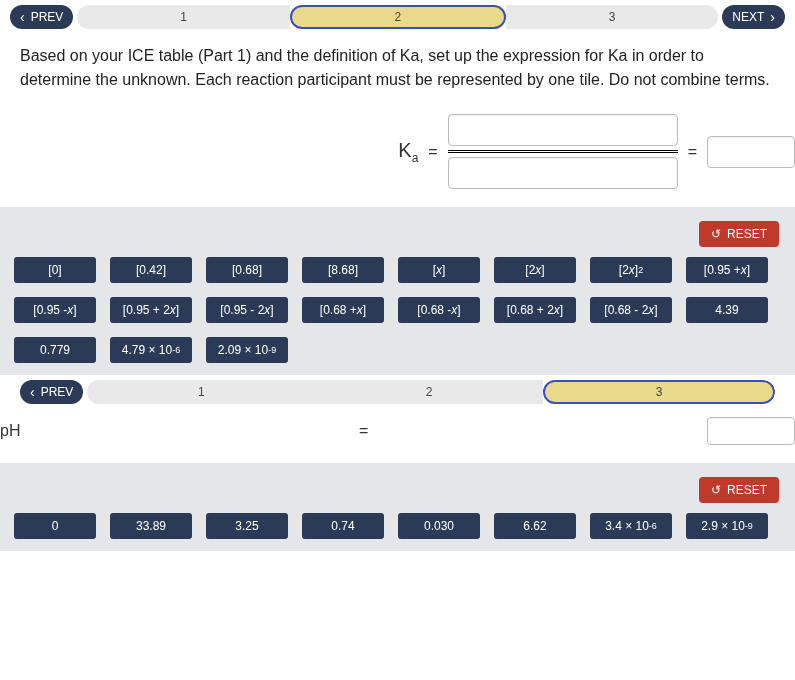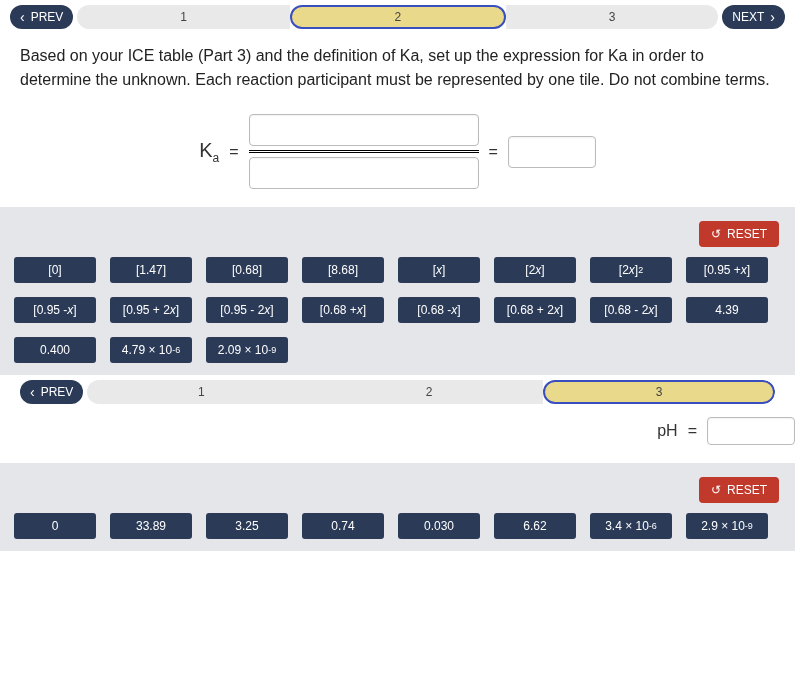--- a/index.html
+++ b/index.html
@@ -5,37 +5,37 @@
 *{box-sizing:border-box;margin:0;padding:0}
 body{font-family:Arial,Helvetica,sans-serif;font-size:14px;color:#333;background:#fff;width:795px}
 .section{padding:0}
 .nav{display:flex;align-items:center;background:#fff;padding:5px 10px 5px 10px;gap:4px}
 .nav-btn{background:#2a3a57;color:#fff;font-size:12px;font-weight:500;height:24px;display:flex;align-items:center;padding:0 10px;border-radius:12px;gap:6px;cursor:pointer}
 .nav-btn .chev{font-size:14px;line-height:1}
 .steps{display:flex;flex-grow:1;height:24px;border-radius:12px;overflow:hidden}
 .step{flex:1;display:flex;align-items:center;justify-content:center;font-size:12px;background:#e9e9e9;color:#444;cursor:pointer;height:24px}
 .step.active{background:#e9d98a;border:2px solid #3a4fbf;border-radius:14px;height:24px;margin:-0px}
 .question{padding:10px 20px 16px 20px;font-size:16px;line-height:1.5;color:#222}
-.eq-row{display:flex;align-items:center;justify-content:center;gap:10px;padding:6px 0 18px 0}
+.eq-row{display:flex;align-items:center;justify-content:flex-end;gap:10px;padding:6px 0 18px 0}
 .ka-lab{font-size:20px}
 .ka-lab sub{font-size:12px}
 .eq{font-size:16px}
 .frac{display:flex;flex-direction:column;align-items:center;gap:4px}
 .hr{width:230px;border-top:1px solid #000;border-bottom:1px solid #000;height:3px}
 .drop{border:1px solid #bbb;border-radius:4px;background:#fff;height:32px;box-shadow:inset 0 1px 2px rgba(0,0,0,.05)}
 .drop.wide{width:230px}
 .drop.nrw{width:88px}
 .drop.mid{width:88px;height:28px}
 .tilearea{background:#e5e6ea;padding:10px 10px 12px 10px}
 .reset-row{display:flex;justify-content:flex-end;padding:4px 6px 10px 6px}
 .reset{background:#c0392b;color:#fff;border:none;border-radius:4px;padding:6px 12px;font-size:12px;display:flex;align-items:center;gap:6px;cursor:pointer}
 .tiles{display:flex;flex-wrap:wrap;gap:14px 14px;padding:0 4px}
 .tile{background:#2a3a57;color:#fff;font-size:12px;border-radius:3px;width:82px;height:26px;display:flex;align-items:center;justify-content:center;cursor:grab;text-align:center}
 .tile sup,.tile sub{font-size:9px}
-.ph-row{display:flex;align-items:center;justify-content:flex-end;gap:10px;padding:8px 0 18px 0;font-size:16px}
+.ph-row{display:flex;align-items:center;justify-content:space-between;gap:10px;padding:8px 0 18px 0;font-size:16px}
 </style>
 </head>
 <body>
 
 <div class="section">
 
   <div class="nav">
     <div class="nav-btn">
       <span class="chev">‹</span>
       <span>PREV</span>
@@ -44,21 +44,21 @@
         <div class="step">1</div>
         <div class="step active">2</div>
         <div class="step">3</div>
       </div>
     <div class="nav-btn">
       <span>NEXT</span>
       <span class="chev">›</span>
     </div>
   </div>
 
-  <div class="question">Based on your ICE table (Part 3) and the definition of Ka, set up the expression for Ka in order to determine the unknown. Each reaction participant must be represented by one tile. Do not combine terms.</div>
+  <div class="question">Based on your ICE table (Part 1) and the definition of Ka, set up the expression for Ka in order to determine the unknown. Each reaction participant must be represented by one tile. Do not combine terms.</div>
 
   <div class="eq-row">
     <span class="ka-lab">
       <span>K</span><sub>a</sub>
     </span>
     <span class="eq">=</span>
     <div class="frac">
       <div class="drop wide"></div>
       <div class="hr"></div>
       <div class="drop wide"></div>
@@ -69,36 +69,36 @@
 
   <div class="tilearea">
     <div class="reset-row">
       <button class="reset">
         <span>↺</span>
         <span>RESET</span>
       </button>
     </div>
     <div class="tiles" id="tiles2">
         <div class="tile">[0]</div>
-        <div class="tile">[1.47]</div>
+        <div class="tile">[0.42]</div>
         <div class="tile">[0.68]</div>
         <div class="tile">[8.68]</div>
         <div class="tile">[<i>x</i>]</div>
         <div class="tile">[2<i>x</i>]</div>
         <div class="tile">[2<i>x</i>]<sup>2</sup></div>
         <div class="tile">[0.95 + <i>x</i>]</div>
         <div class="tile">[0.95 - <i>x</i>]</div>
         <div class="tile">[0.95 + 2<i>x</i>]</div>
         <div class="tile">[0.95 - 2<i>x</i>]</div>
         <div class="tile">[0.68 + <i>x</i>]</div>
         <div class="tile">[0.68 - <i>x</i>]</div>
         <div class="tile">[0.68 + 2<i>x</i>]</div>
         <div class="tile">[0.68 - 2<i>x</i>]</div>
         <div class="tile">4.39</div>
-        <div class="tile">0.400</div>
+        <div class="tile">0.779</div>
         <div class="tile">4.79 × 10<sup>-6</sup></div>
         <div class="tile">2.09 × 10<sup>-9</sup></div>
       </div>
   </div>
 
 </div>
 
 <div class="section">
 
   <div class="nav" style="padding-left:20px;padding-right:20px">

